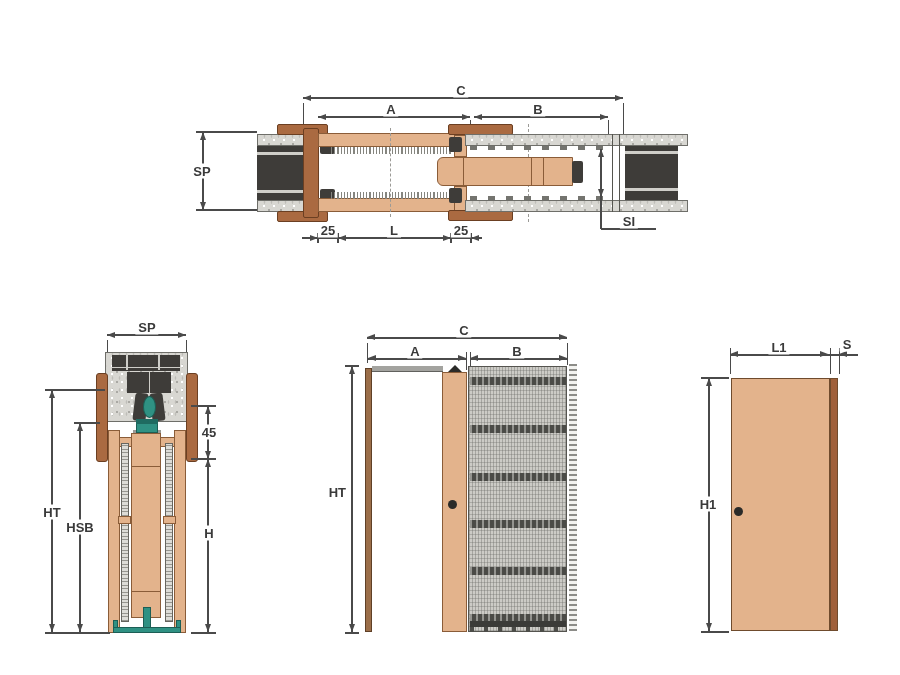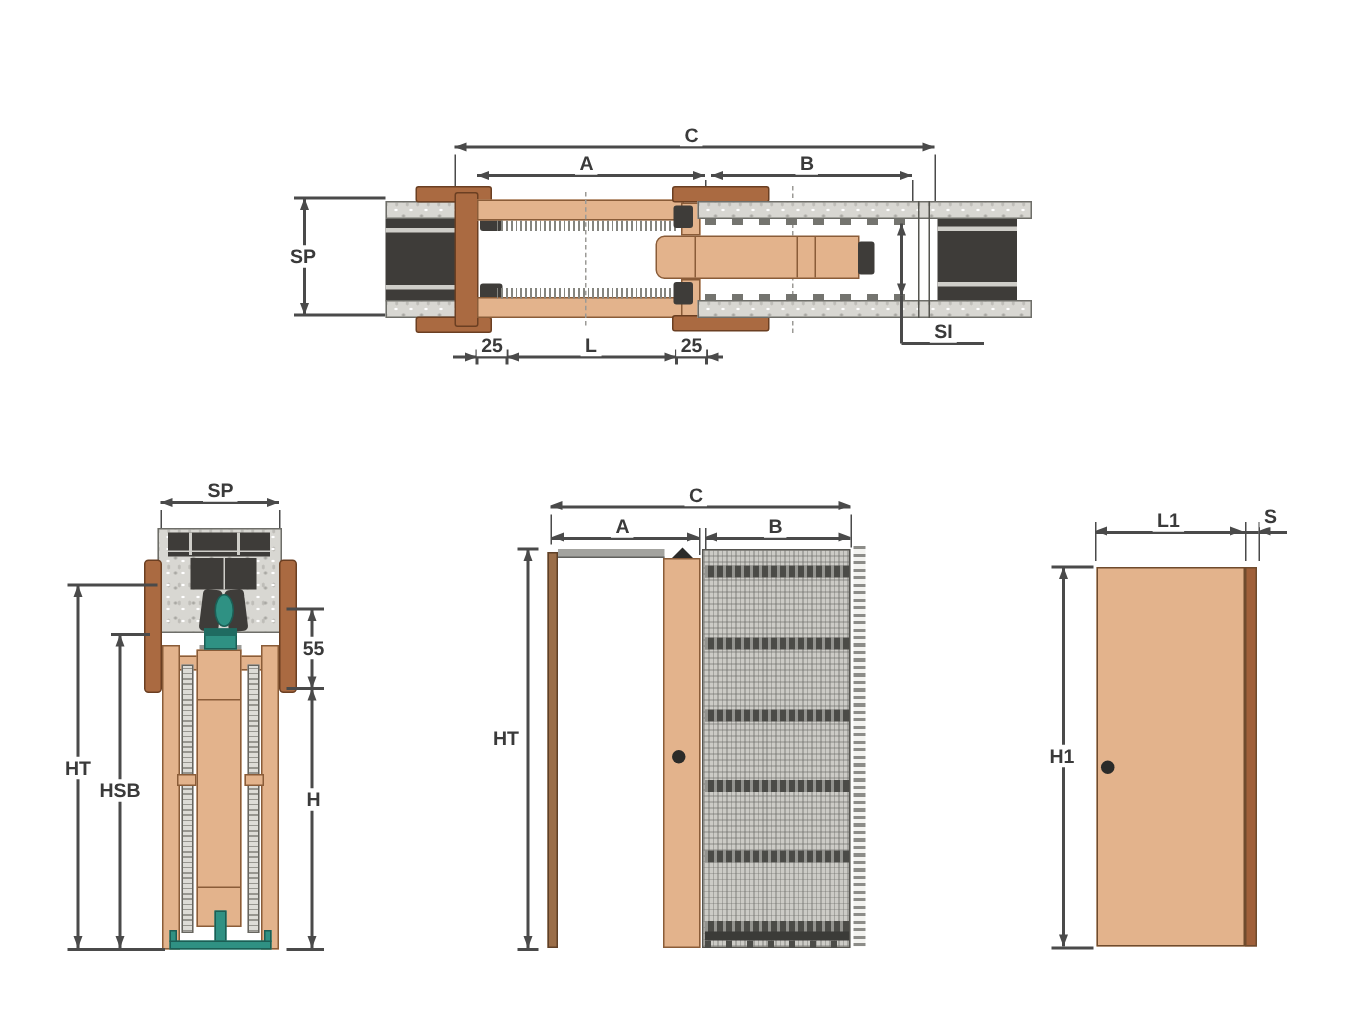--- a/index.html
+++ b/index.html
@@ -194,21 +194,21 @@
     <div class="e ar u" style="left:76.5px;top:423px;"></div>
     <div class="e ar d" style="left:76.5px;top:624px;"></div>
     <div class="e hl" style="left:74px;top:422.3px;width:26px;"></div>
     <div class="lbl" style="left:80px;top:527px;">HSB</div>
 
     <div class="e vl" style="left:207.3px;top:406px;height:53px;"></div>
     <div class="e ar u" style="left:204.5px;top:406px;"></div>
     <div class="e ar d" style="left:204.5px;top:451px;"></div>
     <div class="e hl" style="left:191px;top:405.3px;width:25px;"></div>
     <div class="e hl" style="left:191px;top:458.3px;width:25px;"></div>
-    <div class="lbl" style="left:209px;top:432px;">55</div>
+    <div class="lbl" style="left:209px;top:432px;">45</div>
 
     <div class="e vl" style="left:207.3px;top:459px;height:173px;"></div>
     <div class="e ar u" style="left:204.5px;top:459px;"></div>
     <div class="e ar d" style="left:204.5px;top:624px;"></div>
     <div class="e hl" style="left:191px;top:632.3px;width:25px;"></div>
     <div class="lbl" style="left:209px;top:533px;">H</div>
   </div>
 
   <div class="v">
 

